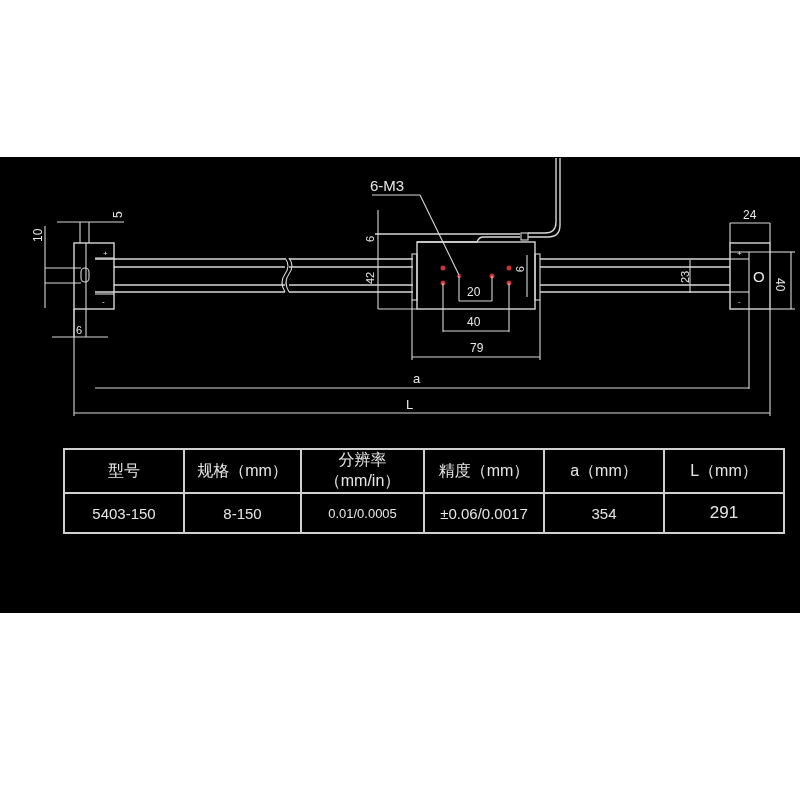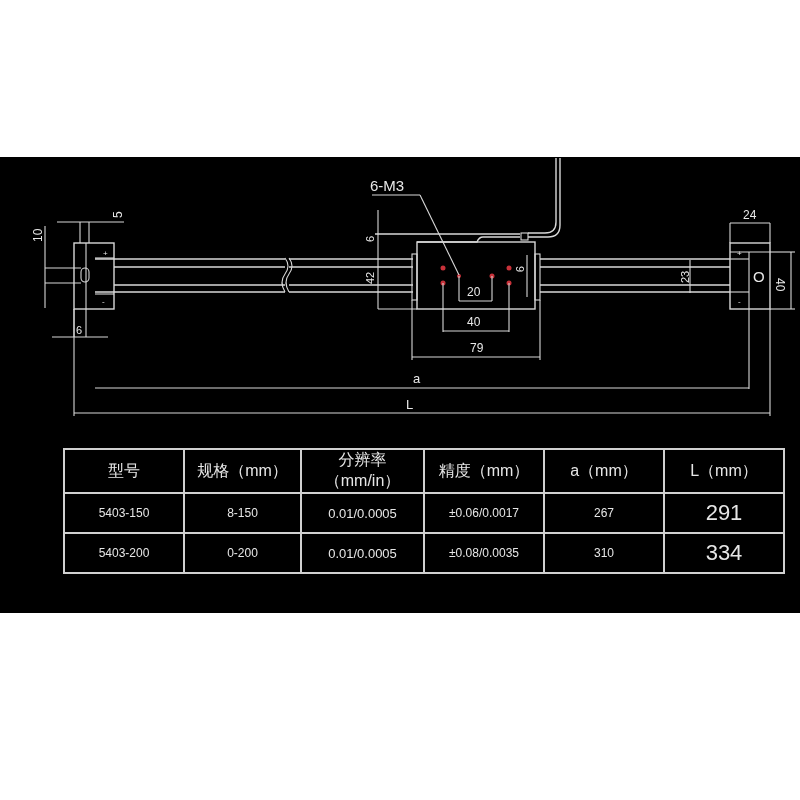--- a/index.html
+++ b/index.html
@@ -4,24 +4,24 @@
 <style>
   html, body { margin:0; padding:0; background:#ffffff; }
   body { width:800px; height:800px; position:relative; overflow:hidden; font-family:"DejaVu Sans", sans-serif; }
   .panel { position:absolute; left:0; top:157px; width:800px; height:456px; background:#000000; }
   svg.drawing { position:absolute; left:0; top:0; }
   svg text { fill:#e8e8e8; font-family:"Liberation Sans", sans-serif; }
   .ln { stroke:#d8d8d8; stroke-width:1.4; fill:none; }
   .ln2 { stroke:#d8d8d8; stroke-width:1.1; fill:none; }
   .hole { fill:#c8323a; }
   table.spec { position:absolute; left:63px; top:448px; width:720px; border-collapse:collapse; table-layout:fixed; }
-  table.spec td { border:2px solid #d0d0d0; color:#e6e6e6; text-align:center; height:38px; padding:0; font-family:"Liberation Sans", sans-serif; font-size:12px; }
+  table.spec td { border:2px solid #d0d0d0; color:#e6e6e6; text-align:center; height:38px; padding:0; font-family:"Liberation Sans", sans-serif; font-size:15px; }
   table.spec tr.head td { font-size:16px; height:38px; }
   table.spec td.small { font-size:13px; }
-  table.spec td.big { font-size:22px; }
+  table.spec td.big { font-size:17px; }
 </style>
 </head>
 <body>
 
 <div class="panel"></div>
 
 <svg class="drawing" width="800" height="800" viewBox="0 0 800 800">
 
   <g>
     <rect class="ln" x="74" y="243" width="40" height="66"></rect>
@@ -160,25 +160,17 @@
     <td class="small">分辨率（mm/in）</td>
     <td>精度（mm）</td>
     <td>a（mm）</td>
     <td>L（mm）</td>
   </tr>
   <tr>
     <td>5403-150</td>
     <td>8-150</td>
     <td class="small">0.01/0.0005</td>
     <td>±0.06/0.0017</td>
-    <td>267</td>
+    <td>354</td>
     <td class="big">291</td>
-  </tr>
-  <tr>
-    <td>5403-200</td>
-    <td>0-200</td>
-    <td class="small">0.01/0.0005</td>
-    <td>±0.08/0.0035</td>
-    <td>310</td>
-    <td class="big">334</td>
   </tr>
 </tbody>
   </table>
 
 </body></html>

